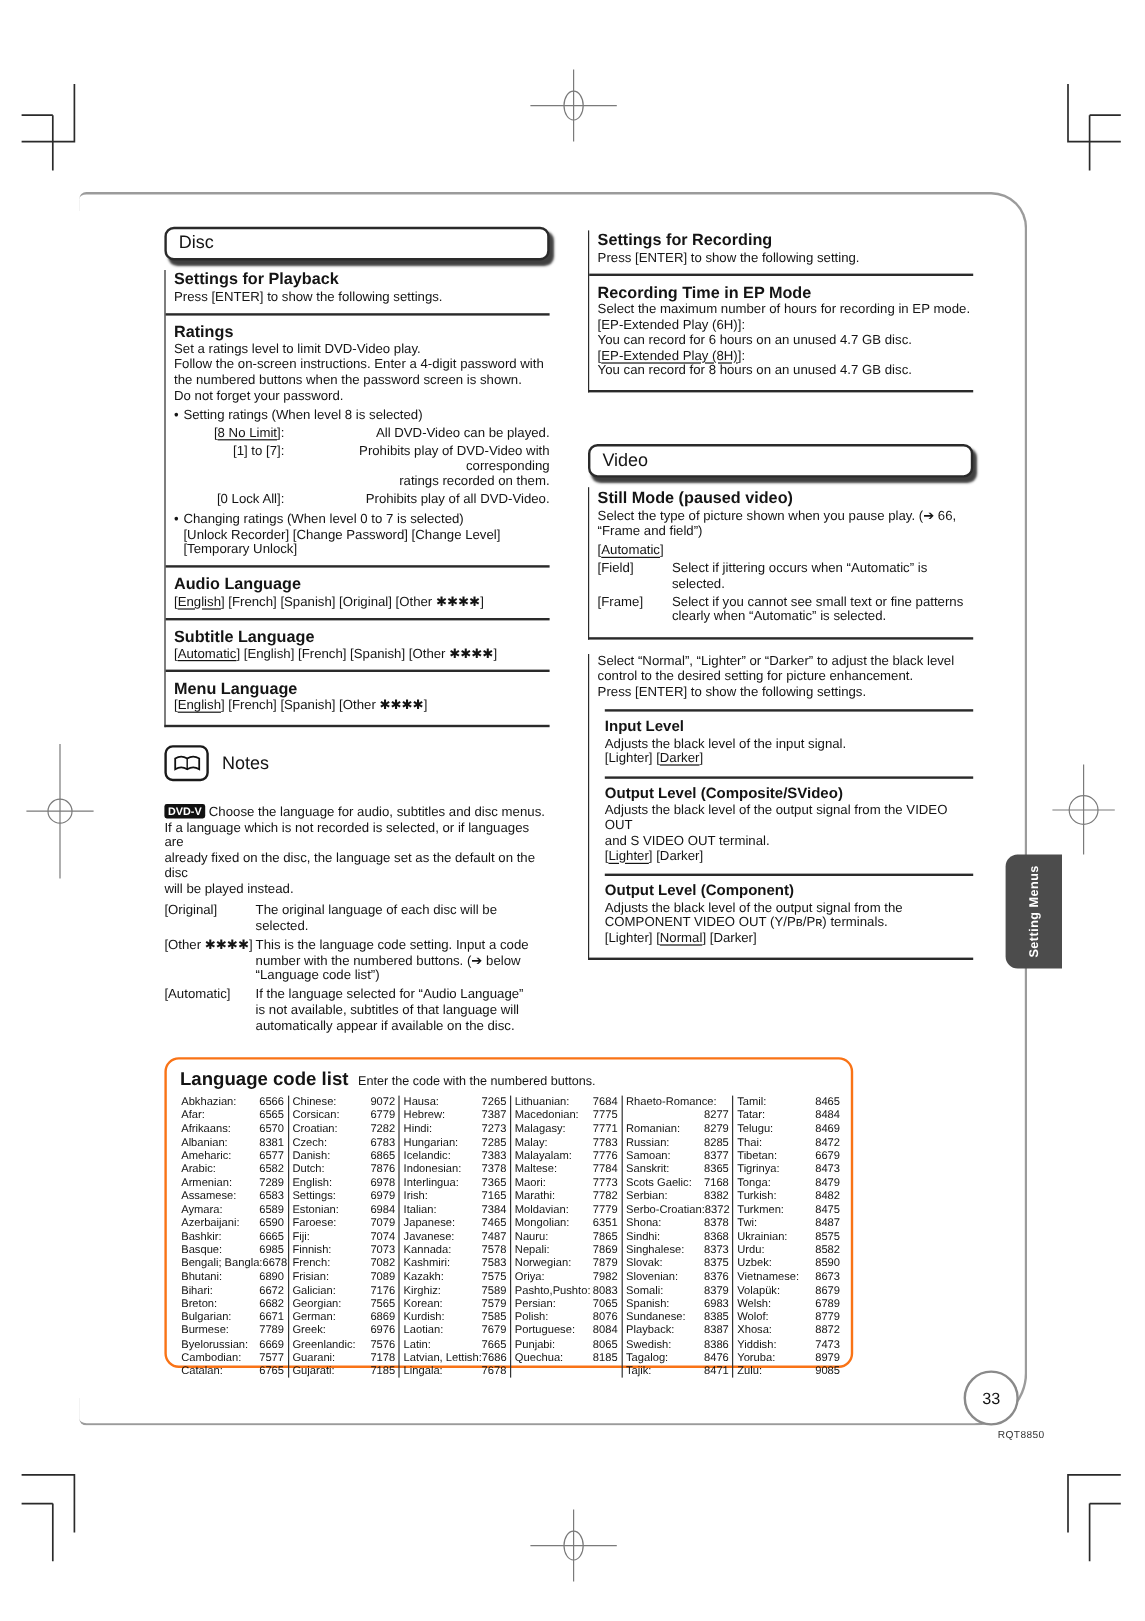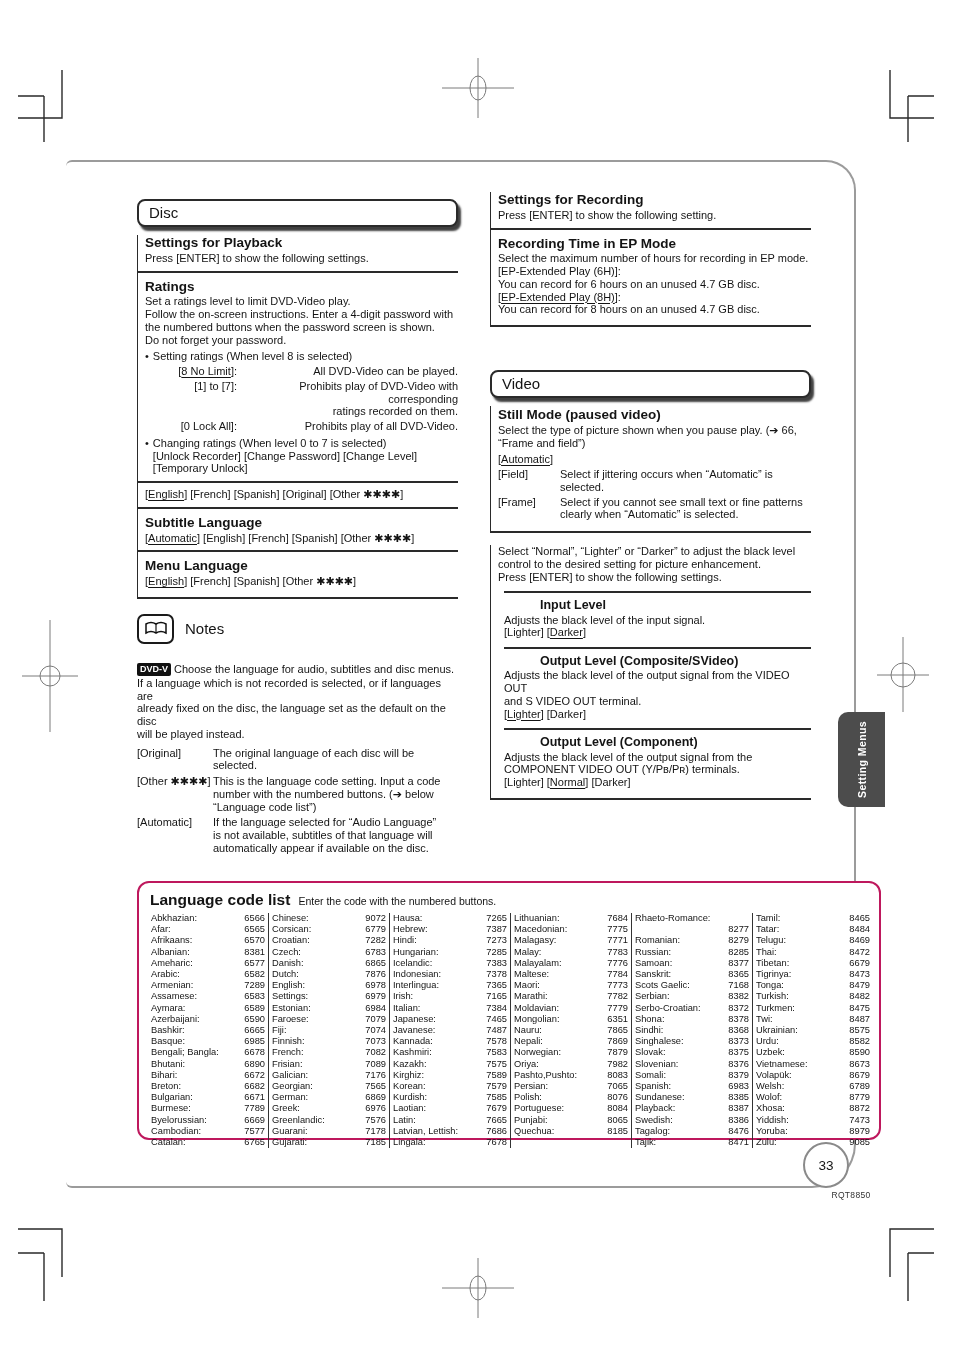--- a/index.html
+++ b/index.html
@@ -14,32 +14,32 @@
               border-radius:10px 0 0 10px; display:flex; align-items:center; justify-content:center; }
   .side-tab span { writing-mode:vertical-rl; transform:rotate(180deg); color:#fff; font-size:10.5px;
                    font-weight:bold; letter-spacing:0.4px; }
   .page-circle { position:absolute; left:803px; top:1142px; width:42px; height:42px; border:2px solid #8a8a8a;
                  border-radius:50%; background:#fff; display:flex; align-items:center; justify-content:center;
                  font-size:13.5px; z-index:3; }
   .page-code { position:absolute; left:806px; top:1190px; width:90px; font-size:8.5px; color:#333;
                letter-spacing:0.3px; text-align:center; }
 
   .col { position:absolute; width:321px; }
-  .col.left  { left:137px; top:199px; }
+  .col.left  { left:137px; top:189px; }
   .col.right { left:490px; top:192px; }
 
   .hdr-box { border:2px solid #2a2a2a; border-radius:8px; height:21px; padding:3px 0 0 10px;
              font-size:15px; background:#fff; box-shadow:3px 4px 2px rgba(0,0,0,0.75); }
 
   .block { border-left:1.5px solid #2a2a2a; border-bottom:2px solid #2a2a2a; padding:0 0 9px 7px; }
   .rule  { border-top:2px solid #2a2a2a; margin:6px 0 5px -7px; }
 
   .h3 { font-size:13.5px; font-weight:bold; line-height:1.2; }
   .h4 { font-size:13.5px; font-weight:bold; line-height:1.3; margin-top:1px; }
-  .h5 { font-size:12.5px; font-weight:bold; line-height:1.3;margin-left:36px; }
+  .h5 { font-size:12.5px; font-weight:bold; line-height:1.3; }
   .body { font-size:11px; line-height:1.16; white-space:pre-line; }
   .sub { margin-top:1px; }
 
   .bullet { display:flex; gap:4px; margin-top:4px; }
   .bullet .dot { font-size:11px; line-height:1.16; }
 
   .defs { display:grid; margin:2px 0 1px 6px; row-gap:2px; }
   .defs > div { font-size:11px; line-height:1.16; white-space:pre-line; }
   .ratings-defs { grid-template-columns:86px 1fr;text-align:right; }
   .still-defs   { grid-template-columns:62px 1fr; }
@@ -51,22 +51,22 @@
   .notes-title { font-size:15px; }
   .badge { display:inline-block; background:#111; color:#fff; font-weight:bold; font-size:9px;
            padding:1px 3px; border-radius:2px; position:relative; top:-1px; margin-right:3px; }
   .notes-body { margin-top:2px; } .mt4 { margin-top:4px; } .mt6 { margin-top:6px; }
 
   .video-box { margin-top:43px; margin-bottom:8px; }
   .still-block { margin-bottom:12px; }
   .subs { margin-left:6px; }
   .sub-sec { border-top:2px solid #2a2a2a; margin-top:8px; padding-top:4px; }
 
-  .lang-box { position:absolute; left:137px; top:881px; width:744px; height:259px; box-sizing:border-box;
-              border:2px solid #be185d; border-radius:12px; padding:8px 6px 4px 9px; background:#fff; }
+  .lang-box { position:absolute; left:137px; top:881px; width:574px; height:259px; box-sizing:border-box;
+              border:2px solid #f97316; border-radius:12px; padding:8px 6px 4px 9px; background:#fff; }
   .lang-title-row { display:flex; align-items:baseline; gap:8px; margin-left:2px; }
   .lang-title { font-size:15.5px; font-weight:bold; }
   .lang-sub { font-size:10.5px; }
   .lang-table { display:flex; margin-top:4px; }
   .lc-col { flex:1; padding:0 3px; min-width:0; }
   .lc-col + .lc-col { border-left:1px solid #333; }
   .lc-row { display:flex; justify-content:space-between; font-size:9.3px; line-height:11.2px; white-space:nowrap; }
 
   u { text-underline-offset:1.5px; }
 </style>
@@ -130,20 +130,21 @@
         <div>Prohibits play of all DVD-Video.</div>
       </div>
       <div class="bullet">
         <span class="dot">•</span>
         <span class="body">Changing ratings (When level 0 to 7 is selected)
 [Unlock Recorder] [Change Password] [Change Level]
 [Temporary Unlock]</span>
       </div>
       <div class="rule"></div>
 
+      <div class="h4">Audio Language</div>
       <div class="body">[<u>English</u>] [French] [Spanish] [Original] [Other ✱✱✱✱]</div>
       <div class="rule"></div>
 
       <div class="h4">Subtitle Language</div>
       <div class="body">[<u>Automatic</u>] [English] [French] [Spanish] [Other ✱✱✱✱]</div>
       <div class="rule"></div>
 
       <div class="h4">Menu Language</div>
       <div class="body">[<u>English</u>] [French] [Spanish] [Other ✱✱✱✱]</div>
     </div>

